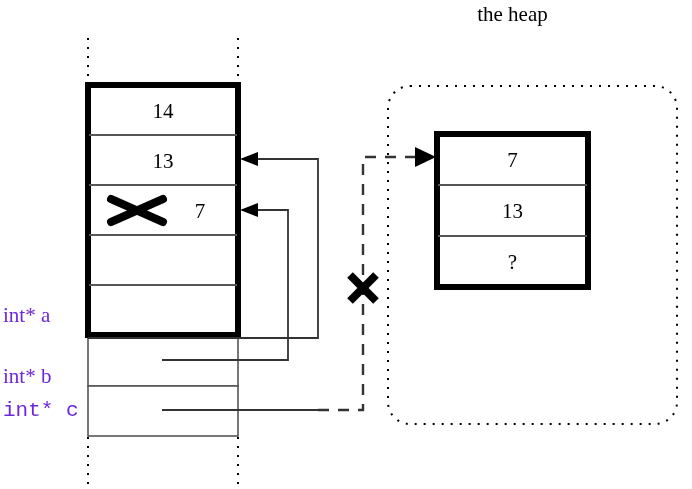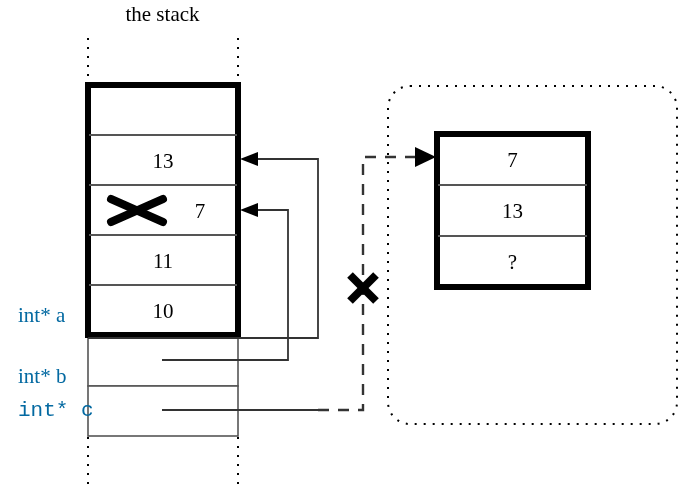--- a/index.html
+++ b/index.html
@@ -23,32 +23,32 @@
   .cellval{
     position:absolute;
     font-size:21px;
     color:#000;
     text-align:center;
     white-space:nowrap;
   }
   .varlabel{
     position:absolute;
     font-size:21px;
-    color:#0369a1;
+    color:#6d28d9;
     text-align:left;
     white-space:nowrap;
-    left:18px;
+    left:3px;
   }
 </style>
 </head>
 <body>
 
 <div id="canvas">
 
-  <div class="title" id="stack-title">the stack</div>
+  <div class="title" id="heap-title">the heap</div>
 
   <svg id="svg-layer" viewBox="0 0 692 489" xmlns="http://www.w3.org/2000/svg">
 
     <line x1="88" y1="38" x2="88" y2="85" stroke="#000" stroke-width="2" stroke-dasharray="2,7"></line>
     <line x1="238" y1="38" x2="238" y2="85" stroke="#000" stroke-width="2" stroke-dasharray="2,7"></line>
 
     <line x1="88" y1="437" x2="88" y2="489" stroke="#000" stroke-width="2" stroke-dasharray="2,7"></line>
     <line x1="238" y1="437" x2="238" y2="489" stroke="#000" stroke-width="2" stroke-dasharray="2,7"></line>
 
     <rect x="88" y="336" width="150" height="50" fill="#ffffff" stroke="#555" stroke-width="1.6"></rect>
@@ -80,24 +80,23 @@
       <line x1="111" y1="199" x2="163" y2="222" stroke="#000" stroke-width="8" stroke-linecap="round"></line>
       <line x1="111" y1="222" x2="163" y2="199" stroke="#000" stroke-width="8" stroke-linecap="round"></line>
     </g>
 
     <g>
       <line x1="350" y1="275" x2="376" y2="301" stroke="#000" stroke-width="8" stroke-linecap="butt"></line>
       <line x1="350" y1="301" x2="376" y2="275" stroke="#000" stroke-width="8" stroke-linecap="butt"></line>
     </g>
   </svg>
 
+  <div class="cellval" style="left:88px;top:99px;width:150px;">14</div>
   <div class="cellval" style="left:88px;top:149px;width:150px;">13</div>
   <div class="cellval" style="left:170px;top:199px;width:60px;">7</div>
-  <div class="cellval" style="left:88px;top:249px;width:150px;">11</div>
-  <div class="cellval" style="left:88px;top:299px;width:150px;">10</div>
 
   <div class="cellval" style="left:437px;top:148px;width:151px;">7</div>
   <div class="cellval" style="left:437px;top:199px;width:151px;">13</div>
   <div class="cellval" style="left:437px;top:250px;width:151px;">?</div>
 
   <div class="varlabel" style="top:303px;">int* a</div>
   <div class="varlabel" style="top:351px;margin-top:13px;">int* b</div>
   <div class="varlabel" style="top:399px;font-family:Liberation Mono, monospace;">int* c</div>
 
 </div>

